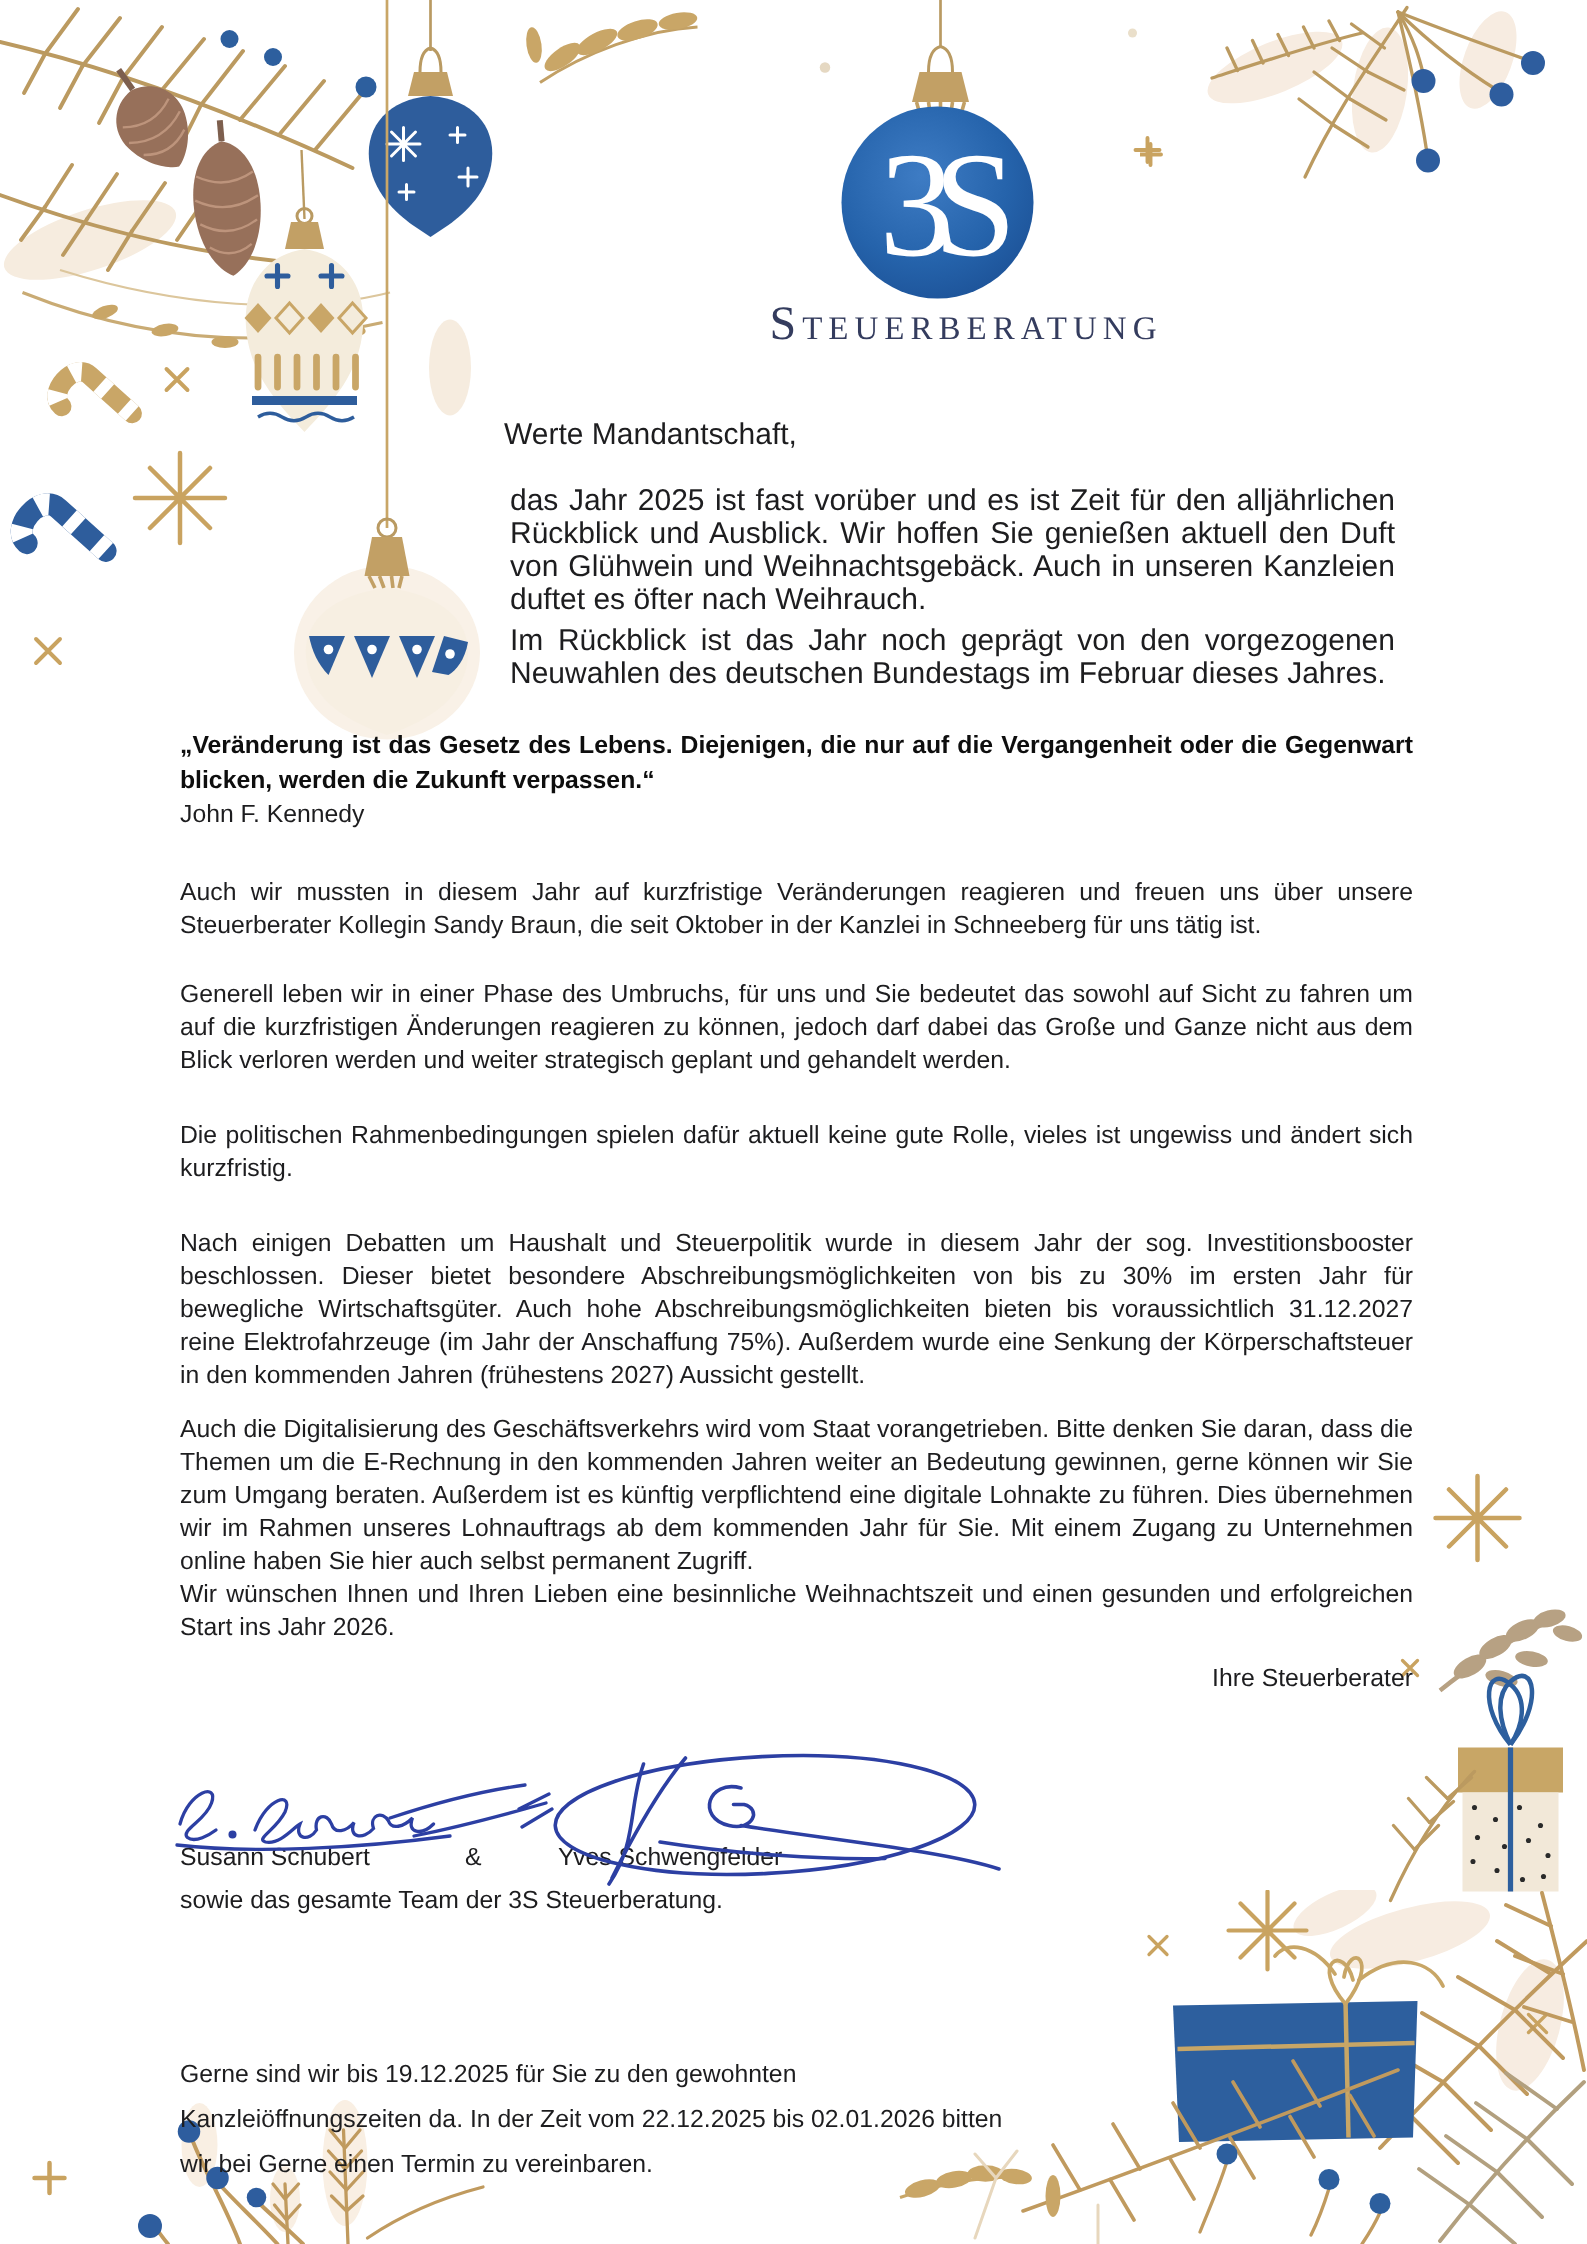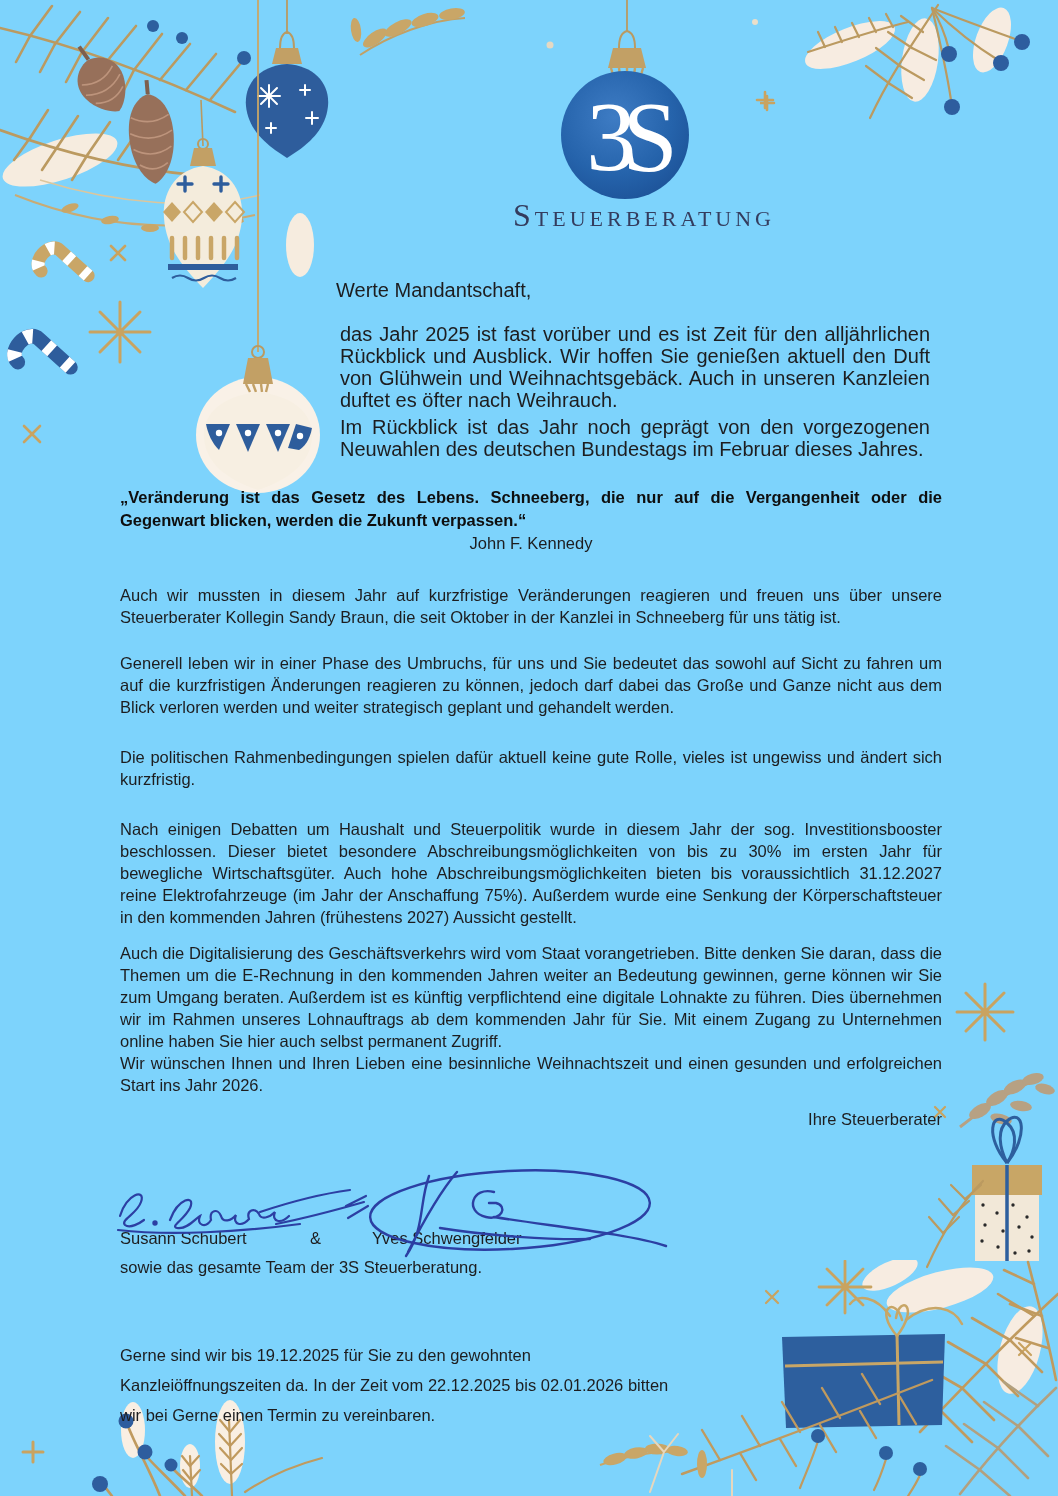--- a/index.html
+++ b/index.html
@@ -1,35 +1,35 @@
 <!DOCTYPE html>
 <html lang="de"><head>
 <meta charset="utf-8">
 <style>
   html,body{margin:0;padding:0;background:#e8e8e8;}
-  .page{position:relative;width:1058px;height:1496px;margin:0 auto;background:#7dd3fc;
+  .page{position:relative;width:1058px;height:1496px;margin:0 auto;background:#ffffff;
         font-family:"Liberation Sans",sans-serif;color:#1d1d1f;overflow:hidden;}
   .deco{position:absolute;pointer-events:none;}
   
   .brand{position:absolute;left:348px;top:198px;width:592px;text-align:center;
          font-family:"Liberation Serif",serif;font-variant:small-caps;color:#343c5e;line-height:35px;}
   .brand .l1{font-size:32px;letter-spacing:4px;}
   .brand .l2{font-size:32px;letter-spacing:2px;}
   
   .intro{position:absolute;left:336px;top:279px;width:598px;font-size:20px;line-height:22px;
          text-align:justify;}
   .intro .sal{margin:0 0 22px 0;text-align:left;}
   .intro p{margin:4px;}
   .intro .p2{margin-top:5px;}
   
   .main{position:absolute;left:120px;top:486px;width:822px;font-size:16.5px;line-height:22px;
         text-align:justify;}
   .main p{margin:0;}
   .quote{font-weight:bold;color:#0e0e0e;line-height:23px;}
-  .attr{text-align:center;}
+  .attr{text-align:left;}
   .mt30{margin-top:30px!important}.mt24{margin-top:24px!important}.mt28{margin-top:28px!important}
   .mt14{margin-top:14px!important}.mt12{margin-top:12px!important}
   .closing{text-align:right;}
   .abs{position:absolute;font-size:16.5px;line-height:22px;}
   .avail div{line-height:30px;}
   .sig-svg{z-index:5;}
 </style>
 </head>
 <body>
 
@@ -351,21 +351,21 @@
     <div class="l1">Steuerberatung</div>
   </div>
 
   <div class="intro">
     <p class="sal">Werte Mandantschaft,</p>
     <p class="p1">das Jahr 2025 ist fast vorüber und es ist Zeit für den alljährlichen Rückblick und Ausblick. Wir hoffen Sie genießen aktuell den Duft von Glühwein und Weihnachtsgebäck. Auch in unseren Kanzleien duftet es öfter nach Weihrauch.</p>
     <p class="p2">Im Rückblick ist das Jahr noch geprägt von den vorgezogenen Neuwahlen des deutschen Bundestags im Februar dieses Jahres.</p>
   </div>
 
   <div class="main">
-    <p class="quote">„Veränderung ist das Gesetz des Lebens. Schneeberg, die nur auf die Vergangenheit oder die Gegenwart blicken, werden die Zukunft verpassen.“</p>
+    <p class="quote">„Veränderung ist das Gesetz des Lebens. Diejenigen, die nur auf die Vergangenheit oder die Gegenwart blicken, werden die Zukunft verpassen.“</p>
     <p class="attr">John F. Kennedy</p>
     <p class="mt30">Auch wir mussten in diesem Jahr auf kurzfristige Veränderungen reagieren und freuen uns über unsere Steuerberater Kollegin Sandy Braun, die seit Oktober in der Kanzlei in Schneeberg für uns tätig ist.</p>
     <p class="mt24">Generell leben wir in einer Phase des Umbruchs, für uns und Sie bedeutet das sowohl auf Sicht zu fahren um auf die kurzfristigen Änderungen reagieren zu können, jedoch darf dabei das Große und Ganze nicht aus dem Blick verloren werden und weiter strategisch geplant und gehandelt werden.</p>
     <p class="mt28">Die politischen Rahmenbedingungen spielen dafür aktuell keine gute Rolle, vieles ist ungewiss und ändert sich kurzfristig.</p>
     <p class="mt28">Nach einigen Debatten um Haushalt und Steuerpolitik wurde in diesem Jahr der sog. Investitionsbooster beschlossen. Dieser bietet besondere Abschreibungsmöglichkeiten von bis zu 30% im ersten Jahr für bewegliche Wirtschaftsgüter. Auch hohe Abschreibungsmöglichkeiten bieten bis voraussichtlich 31.12.2027 reine Elektrofahrzeuge (im Jahr der Anschaffung 75%). Außerdem wurde eine Senkung der Körperschaftsteuer in den kommenden Jahren (frühestens 2027) Aussicht gestellt.</p>
     <p class="mt14">Auch die Digitalisierung des Geschäftsverkehrs wird vom Staat vorangetrieben. Bitte denken Sie daran, dass die Themen um die E-Rechnung in den kommenden Jahren weiter an Bedeutung gewinnen, gerne können wir Sie zum Umgang beraten. Außerdem ist es künftig verpflichtend eine digitale Lohnakte zu führen. Dies übernehmen wir im Rahmen unseres Lohnauftrags ab dem kommenden Jahr für Sie. Mit einem Zugang zu Unternehmen online haben Sie hier auch selbst permanent Zugriff.</p>
     <p>Wir wünschen Ihnen und Ihren Lieben eine besinnliche Weihnachtszeit und einen gesunden und erfolgreichen Start ins Jahr 2026.</p>
     <p class="closing mt12">Ihre Steuerberater</p>
   </div>
 
@@ -384,19 +384,19 @@
       <path d="M384,51 C440,60 520,68 556,80"></path>
       <path d="M330,62 C380,70 440,74 480,73"></path>
     </g>
   </svg>
 
   <span class="abs" style="left:120px;top:1227px">Susann Schubert</span>
   <span class="abs" style="left:310px;top:1227px">&amp;</span>
   <span class="abs" style="left:372px;top:1227px">Yves Schwengfelder</span>
   <div class="abs" style="left:120px;top:1256px">sowie das gesamte Team der 3S Steuerberatung.</div>
 
-  <div class="abs avail" style="left:120px;top:1340px;width:600px">
+  <div class="abs avail" style="left:120px;top:1368px;width:600px">
     <div>Gerne sind wir bis 19.12.2025 für Sie zu den gewohnten</div>
     <div>Kanzleiöffnungszeiten da. In der Zeit vom 22.12.2025 bis 02.01.2026 bitten</div>
     <div>wir bei Gerne einen Termin zu vereinbaren.</div>
   </div>
 
 </div>
 
 </body></html>

